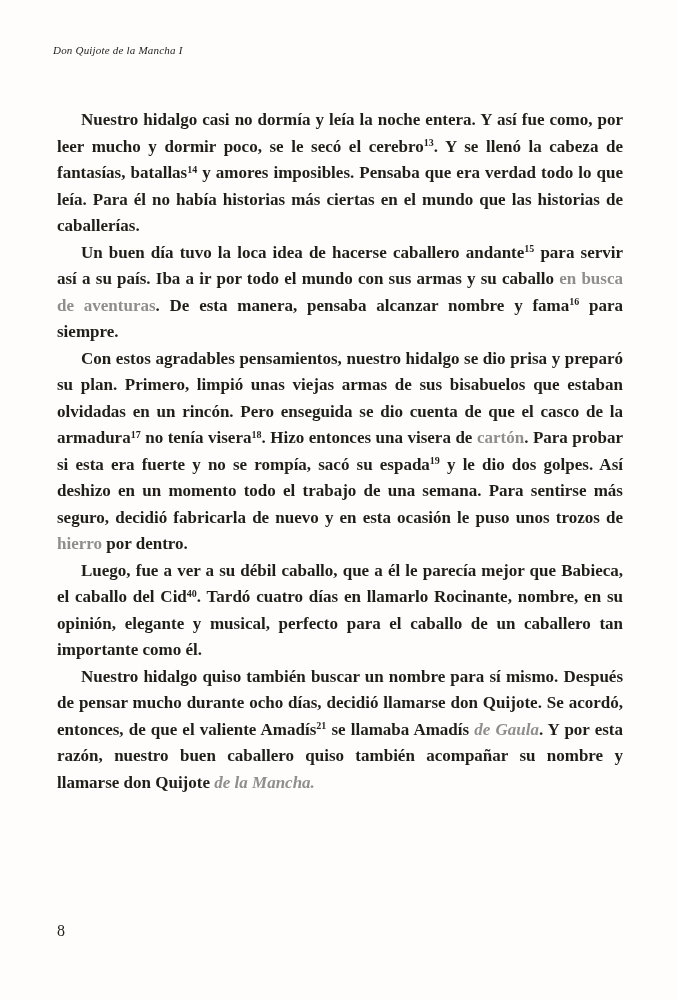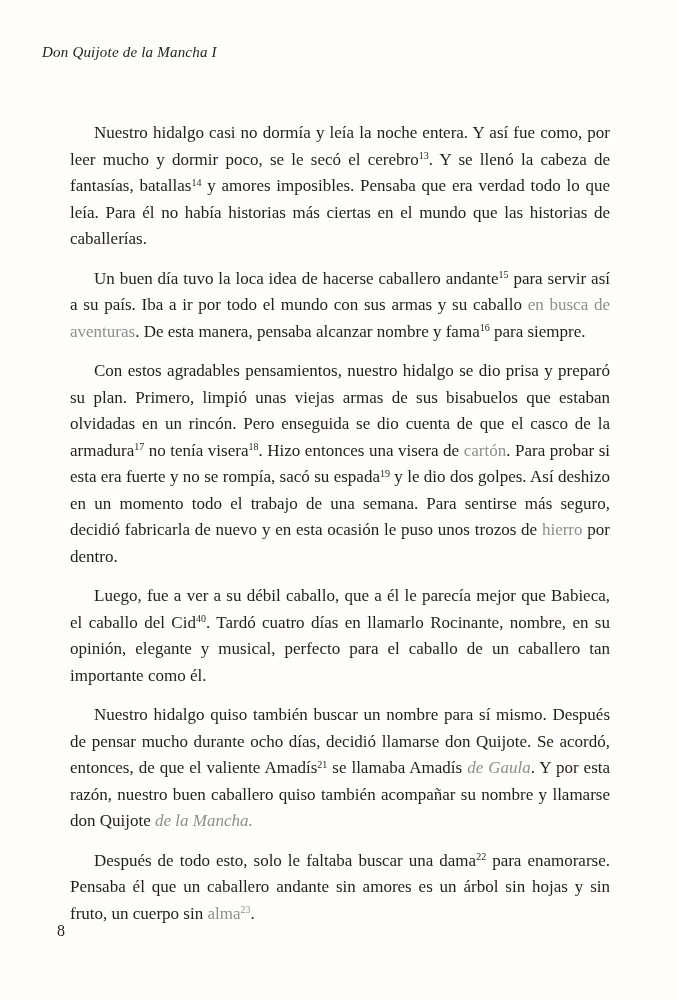--- a/index.html
+++ b/index.html
@@ -18,42 +18,43 @@
       overflow: hidden;
     }
     .page {
       position: relative;
       width: 678px;
       height: 1000px;
       background: var(--bg);
     }
     .running-header {
       position: absolute;
-      left: 42px;
+      left: 53px;
       top: 44px;
       font-style: italic;
-      font-size: 15px;
+      font-size: 11px;
       letter-spacing: 0.2px;
       color: var(--text);
     }
     .body-text {
       position: absolute;
       left: 57px;
       top: 107px;
       width: 566px;
       font-size: 17px;
       line-height: 26.5px;
       text-align: justify;
       text-justify: inter-word;
       hyphens: auto;
       -webkit-hyphens: auto;
     }
     .para {
-      margin: 13px;
+      margin: 0;
       text-indent: 24px;
+      font-weight: bold;
     }
     .seg-sup {
       font-size: 10px;
       line-height: 0;
       vertical-align: baseline;
       position: relative;
       top: -0.55em;
     }
     .seg-hl { color: var(--hl); }
     .seg-italic { font-style: italic; }
@@ -70,17 +71,16 @@
 
 <div class="page">
   <div class="running-header">Don Quijote de la Mancha I</div>
 
   <div class="body-text">
       <p class="para"><span class="seg-normal">Nuestro hidalgo casi no dormía y leía la noche entera. Y así fue como, por leer mucho y dormir poco, se le secó el cerebro</span><sup class="seg-sup">13</sup><span class="seg-normal">. Y se llenó la cabeza de fantasías, batallas</span><sup class="seg-sup">14</sup><span class="seg-normal"> y amores imposibles. Pensaba que era verdad todo lo que leía. Para él no había historias más ciertas en el mundo que las historias de caballerías.</span></p>
       <p class="para"><span class="seg-normal">Un buen día tuvo la loca idea de hacerse caballero andante</span><sup class="seg-sup">15</sup><span class="seg-normal"> para servir así a su país. Iba a ir por todo el mundo con sus armas y su caballo </span><span class="seg-hl">en busca de aventuras</span><span class="seg-normal">. De esta manera, pensaba alcanzar nombre y fama</span><sup class="seg-sup">16</sup><span class="seg-normal"> para siempre.</span></p>
       <p class="para"><span class="seg-normal">Con estos agradables pensamientos, nuestro hidalgo se dio prisa y preparó su plan. Primero, limpió unas viejas armas de sus bisabuelos que estaban olvidadas en un rincón. Pero enseguida se dio cuenta de que el casco de la armadura</span><sup class="seg-sup">17</sup><span class="seg-normal"> no tenía visera</span><sup class="seg-sup">18</sup><span class="seg-normal">. Hizo entonces una visera de </span><span class="seg-hl">cartón</span><span class="seg-normal">. Para probar si esta era fuerte y no se rompía, sacó su espada</span><sup class="seg-sup">19</sup><span class="seg-normal"> y le dio dos golpes. Así deshizo en un momento todo el trabajo de una semana. Para sentirse más seguro, decidió fabricarla de nuevo y en esta ocasión le puso unos trozos de </span><span class="seg-hl">hierro</span><span class="seg-normal"> por dentro.</span></p>
       <p class="para"><span class="seg-normal">Luego, fue a ver a su débil caballo, que a él le parecía mejor que Babieca, el caballo del Cid</span><sup class="seg-sup">40</sup><span class="seg-normal">. Tardó cuatro días en llamarlo Rocinante, nombre, en su opinión, elegante y musical, perfecto para el caballo de un caballero tan importante como él.</span></p>
       <p class="para"><span class="seg-normal">Nuestro hidalgo quiso también buscar un nombre para sí mismo. Después de pensar mucho durante ocho días, decidió llamarse don Quijote. Se acordó, entonces, de que el valiente Amadís</span><sup class="seg-sup">21</sup><span class="seg-normal"> se llamaba Amadís </span><span class="seg-hl seg-italic">de Gaula</span><span class="seg-normal">. Y por esta razón, nuestro buen caballero quiso también acompañar su nombre y llamarse don Quijote </span><span class="seg-hl seg-italic">de la Mancha.</span></p>
-      <p class="para"><span class="seg-normal">Después de todo esto, solo le faltaba buscar una dama</span><sup class="seg-sup">22</sup><span class="seg-normal"> para enamorarse. Pensaba él que un caballero andante sin amores es un árbol sin hojas y sin fruto, un cuerpo sin </span><span class="seg-hl">alma</span><sup class="seg-sup seg-hl">23</sup><span class="seg-normal">.</span></p>
     </div>
 
   <div class="page-number">8</div>
 </div>
 
 </body></html>

